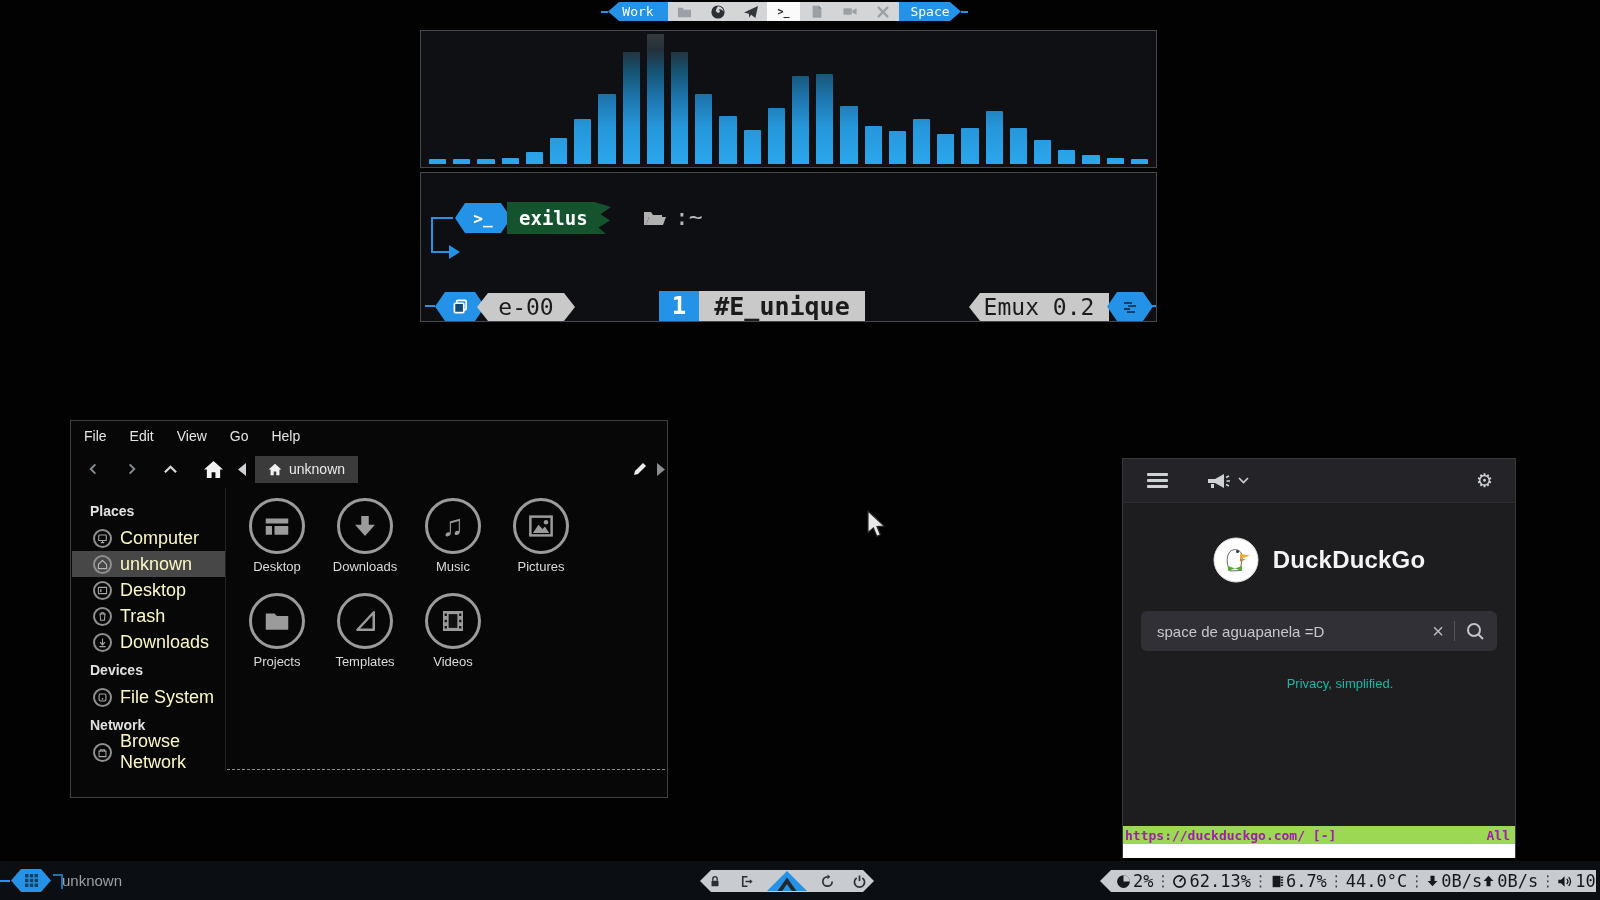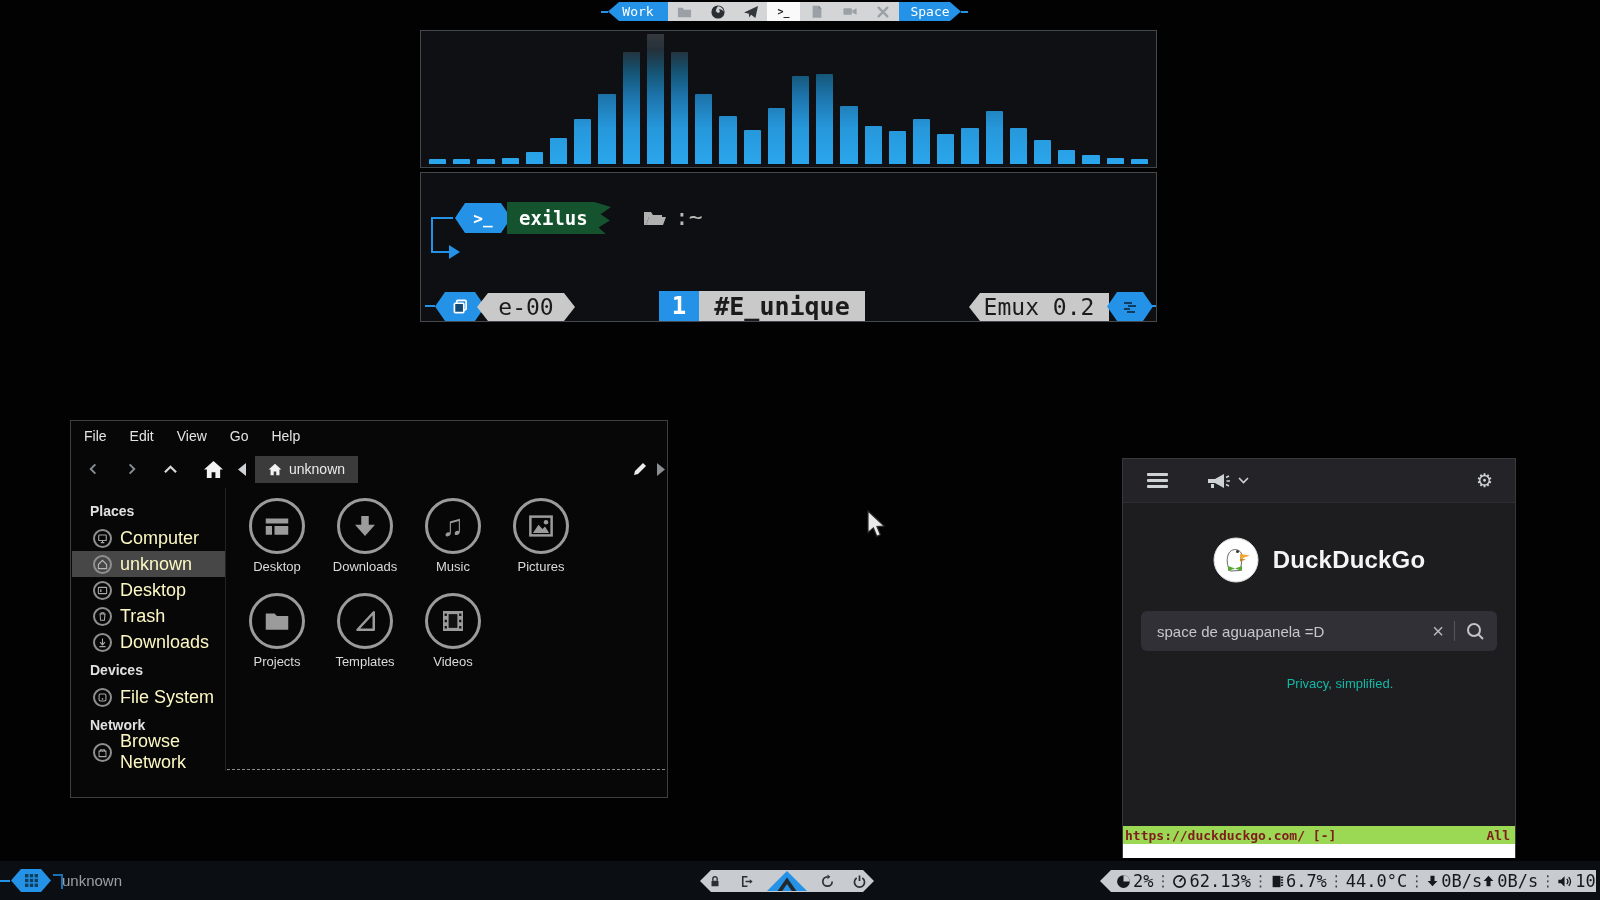--- a/index.html
+++ b/index.html
@@ -72,21 +72,21 @@
   
   .brwin{left:1122px;top:458px;width:394px;height:400px;background:#1d1d20;border:1px solid #38383c;box-sizing:border-box;}
   .brtop{height:43px;background:#242428;display:flex;align-items:center;border-bottom:1px solid #2e2e32;}
   .hamb div{width:21px;height:2.5px;background:#cfd2d5;margin:3.5px 0;border-radius:1px;}
   .brandrow{position:absolute;top:78px;left:0;right:0;display:flex;align-items:center;justify-content:center;gap:14px;}
   .brandtext{font-size:24px;font-weight:bold;color:#f4f4f6;letter-spacing:.2px;}
   .searchbox{position:absolute;top:152px;left:18px;right:18px;height:40px;background:#303036;border-radius:6px;
              display:flex;align-items:center;padding:0 12px 0 16px;box-sizing:border-box;}
   .searchval{flex:1;font-size:15px;color:#c6c6cc;}
   .tagline{position:absolute;top:217px;left:0;right:0;text-align:center;font-size:13px;color:#14b8a6;margin-left:42px;}
-  .grnbar{position:absolute;left:0;right:0;top:367px;height:18px;background:#9bd854;color:#7f1d1d;
+  .grnbar{position:absolute;left:0;right:0;top:367px;height:18px;background:#9bd854;color:#a21caf;
           font-family:"DejaVu Sans Mono",monospace;font-weight:bold;font-size:13px;
           display:flex;align-items:center;justify-content:space-between;padding:0 5px 0 2px;}
   .cmdline{position:absolute;left:0;right:0;top:385px;height:14px;background:#ffffff;}
 
   
   .taskbar{left:0;top:861px;width:1600px;height:39px;background:#0b0e12;}
   .tbpill{background:#c8cbcf;}
   .statseg{display:flex;align-items:center;gap:2px;}
   .statval{font-family:"DejaVu Sans Mono",monospace;font-size:17px;color:#15191d;}
   .statsep{font-family:"DejaVu Sans Mono",monospace;font-size:15px;color:#3c4146;margin:0 2px;}

